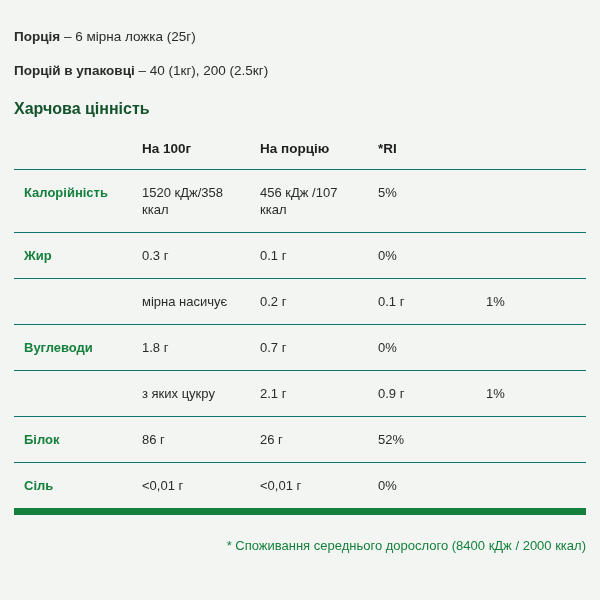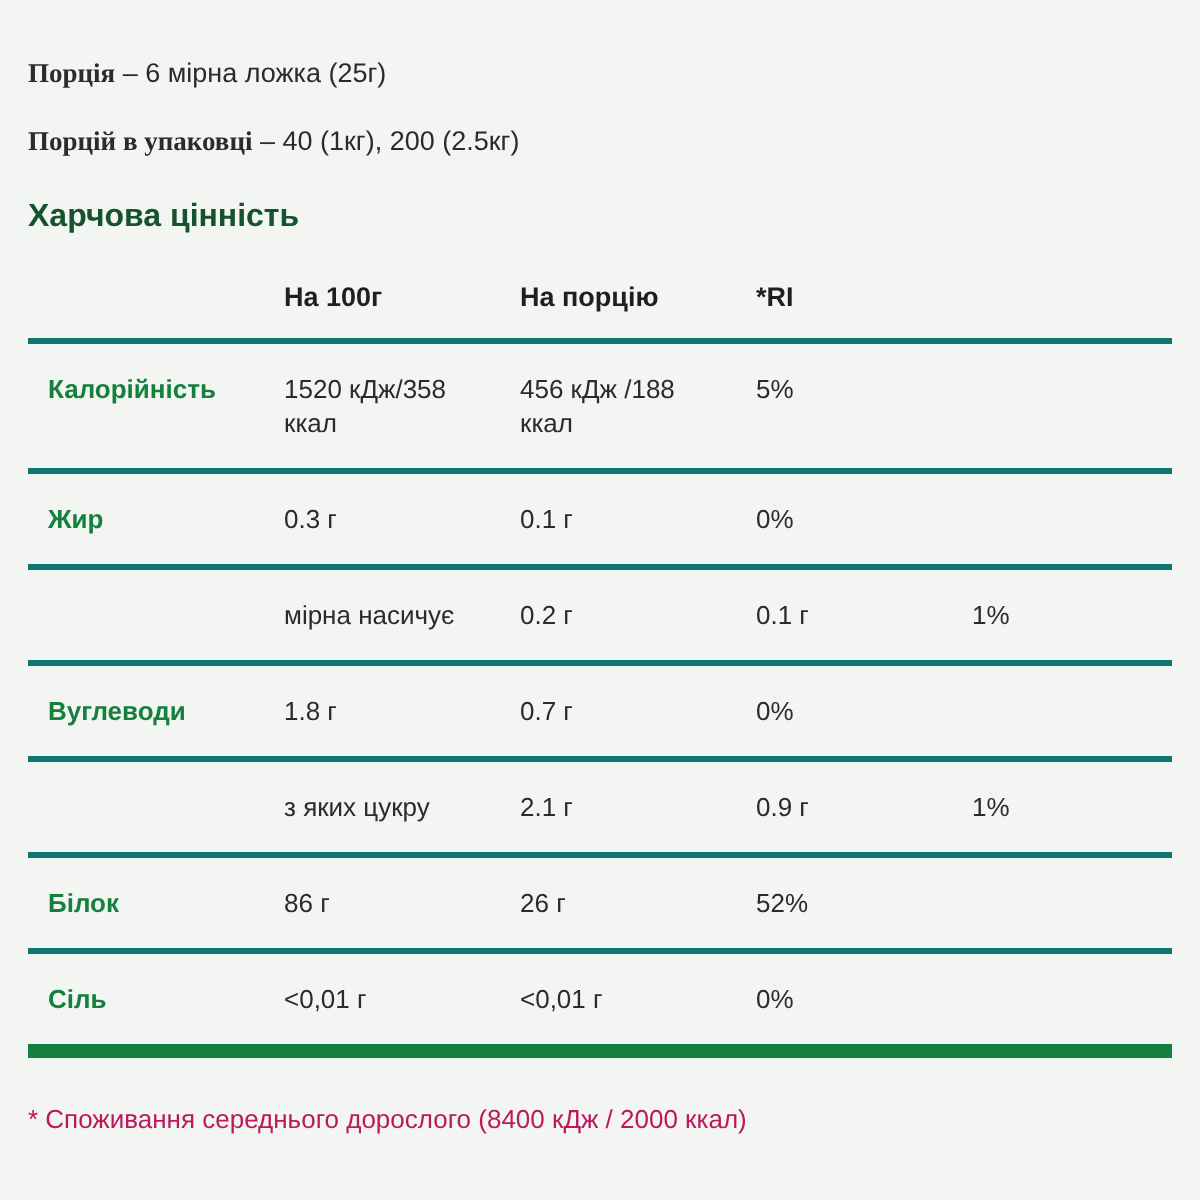--- a/index.html
+++ b/index.html
@@ -25,21 +25,20 @@
     font-size: 13.5px;
     line-height: 18px;
     margin-bottom: 16px;
     color: #2b2b2b;
   }
   .serving-line:nth-of-type(2) {
     margin-bottom: 20px;
   }
   .serving-line b {
     font-weight: bold;
-    font-family: Liberation Serif, serif;
   }
   .section-title {
     font-size: 16px;
     font-weight: bold;
     margin: 0 0 10px 0;
     color: #14532d;
   }
   table.nutrition {
     width: 572px;
     border-collapse: collapse;
@@ -50,21 +49,21 @@
   table.nutrition col.c1 { width: 118px; }
   table.nutrition col.c2 { width: 118px; }
   table.nutrition col.c3 { width: 108px; }
   table.nutrition col.c4 { width: 110px; }
 
   table.nutrition th,
   table.nutrition td {
     text-align: left;
     vertical-align: top;
     padding: 14px 8px 14px 10px;
-    border-bottom: 3px solid #0f766e;
+    border-bottom: 1px solid #0f766e;
     line-height: 17px;
     font-weight: normal;
   }
   table.nutrition thead th {
     font-weight: bold;
     font-size: 13.5px;
     padding-top: 12px;
     padding-bottom: 12px;
     color: #1f1f1f;
   }
@@ -75,22 +74,23 @@
   }
   table.nutrition tbody tr.sub td.rowhead {
     font-weight: normal;
   }
   table.nutrition tbody tr:last-child td {
     border-bottom: 7px solid #15803d;
   }
   .footnote {
     font-size: 13px;
     margin-top: 22px;
-    color: #be185d;
+    color: #15803d;
     line-height: 18px;
+    text-align: right;
   }
 </style>
 </head>
 <body>
 
 <div class="page">
 
   <div class="serving-line">
     <b>Порція</b><span> – </span><span>6 мірна ложка (25г)</span>
   </div>
@@ -115,21 +115,21 @@
         <th>На 100г</th>
         <th>На порцію</th>
         <th>*RI</th>
         <th></th>
       </tr>
     </thead>
     <tbody>
       <tr>
         <td class="rowhead">Калорійність</td>
         <td>1520 кДж/358 ккал</td>
-        <td>456 кДж /188 ккал</td>
+        <td>456 кДж /107 ккал</td>
         <td>5%</td>
         <td></td>
       </tr>
       <tr>
         <td class="rowhead">Жир</td>
         <td>0.3 г</td>
         <td>0.1 г</td>
         <td>0%</td>
         <td></td>
       </tr>

